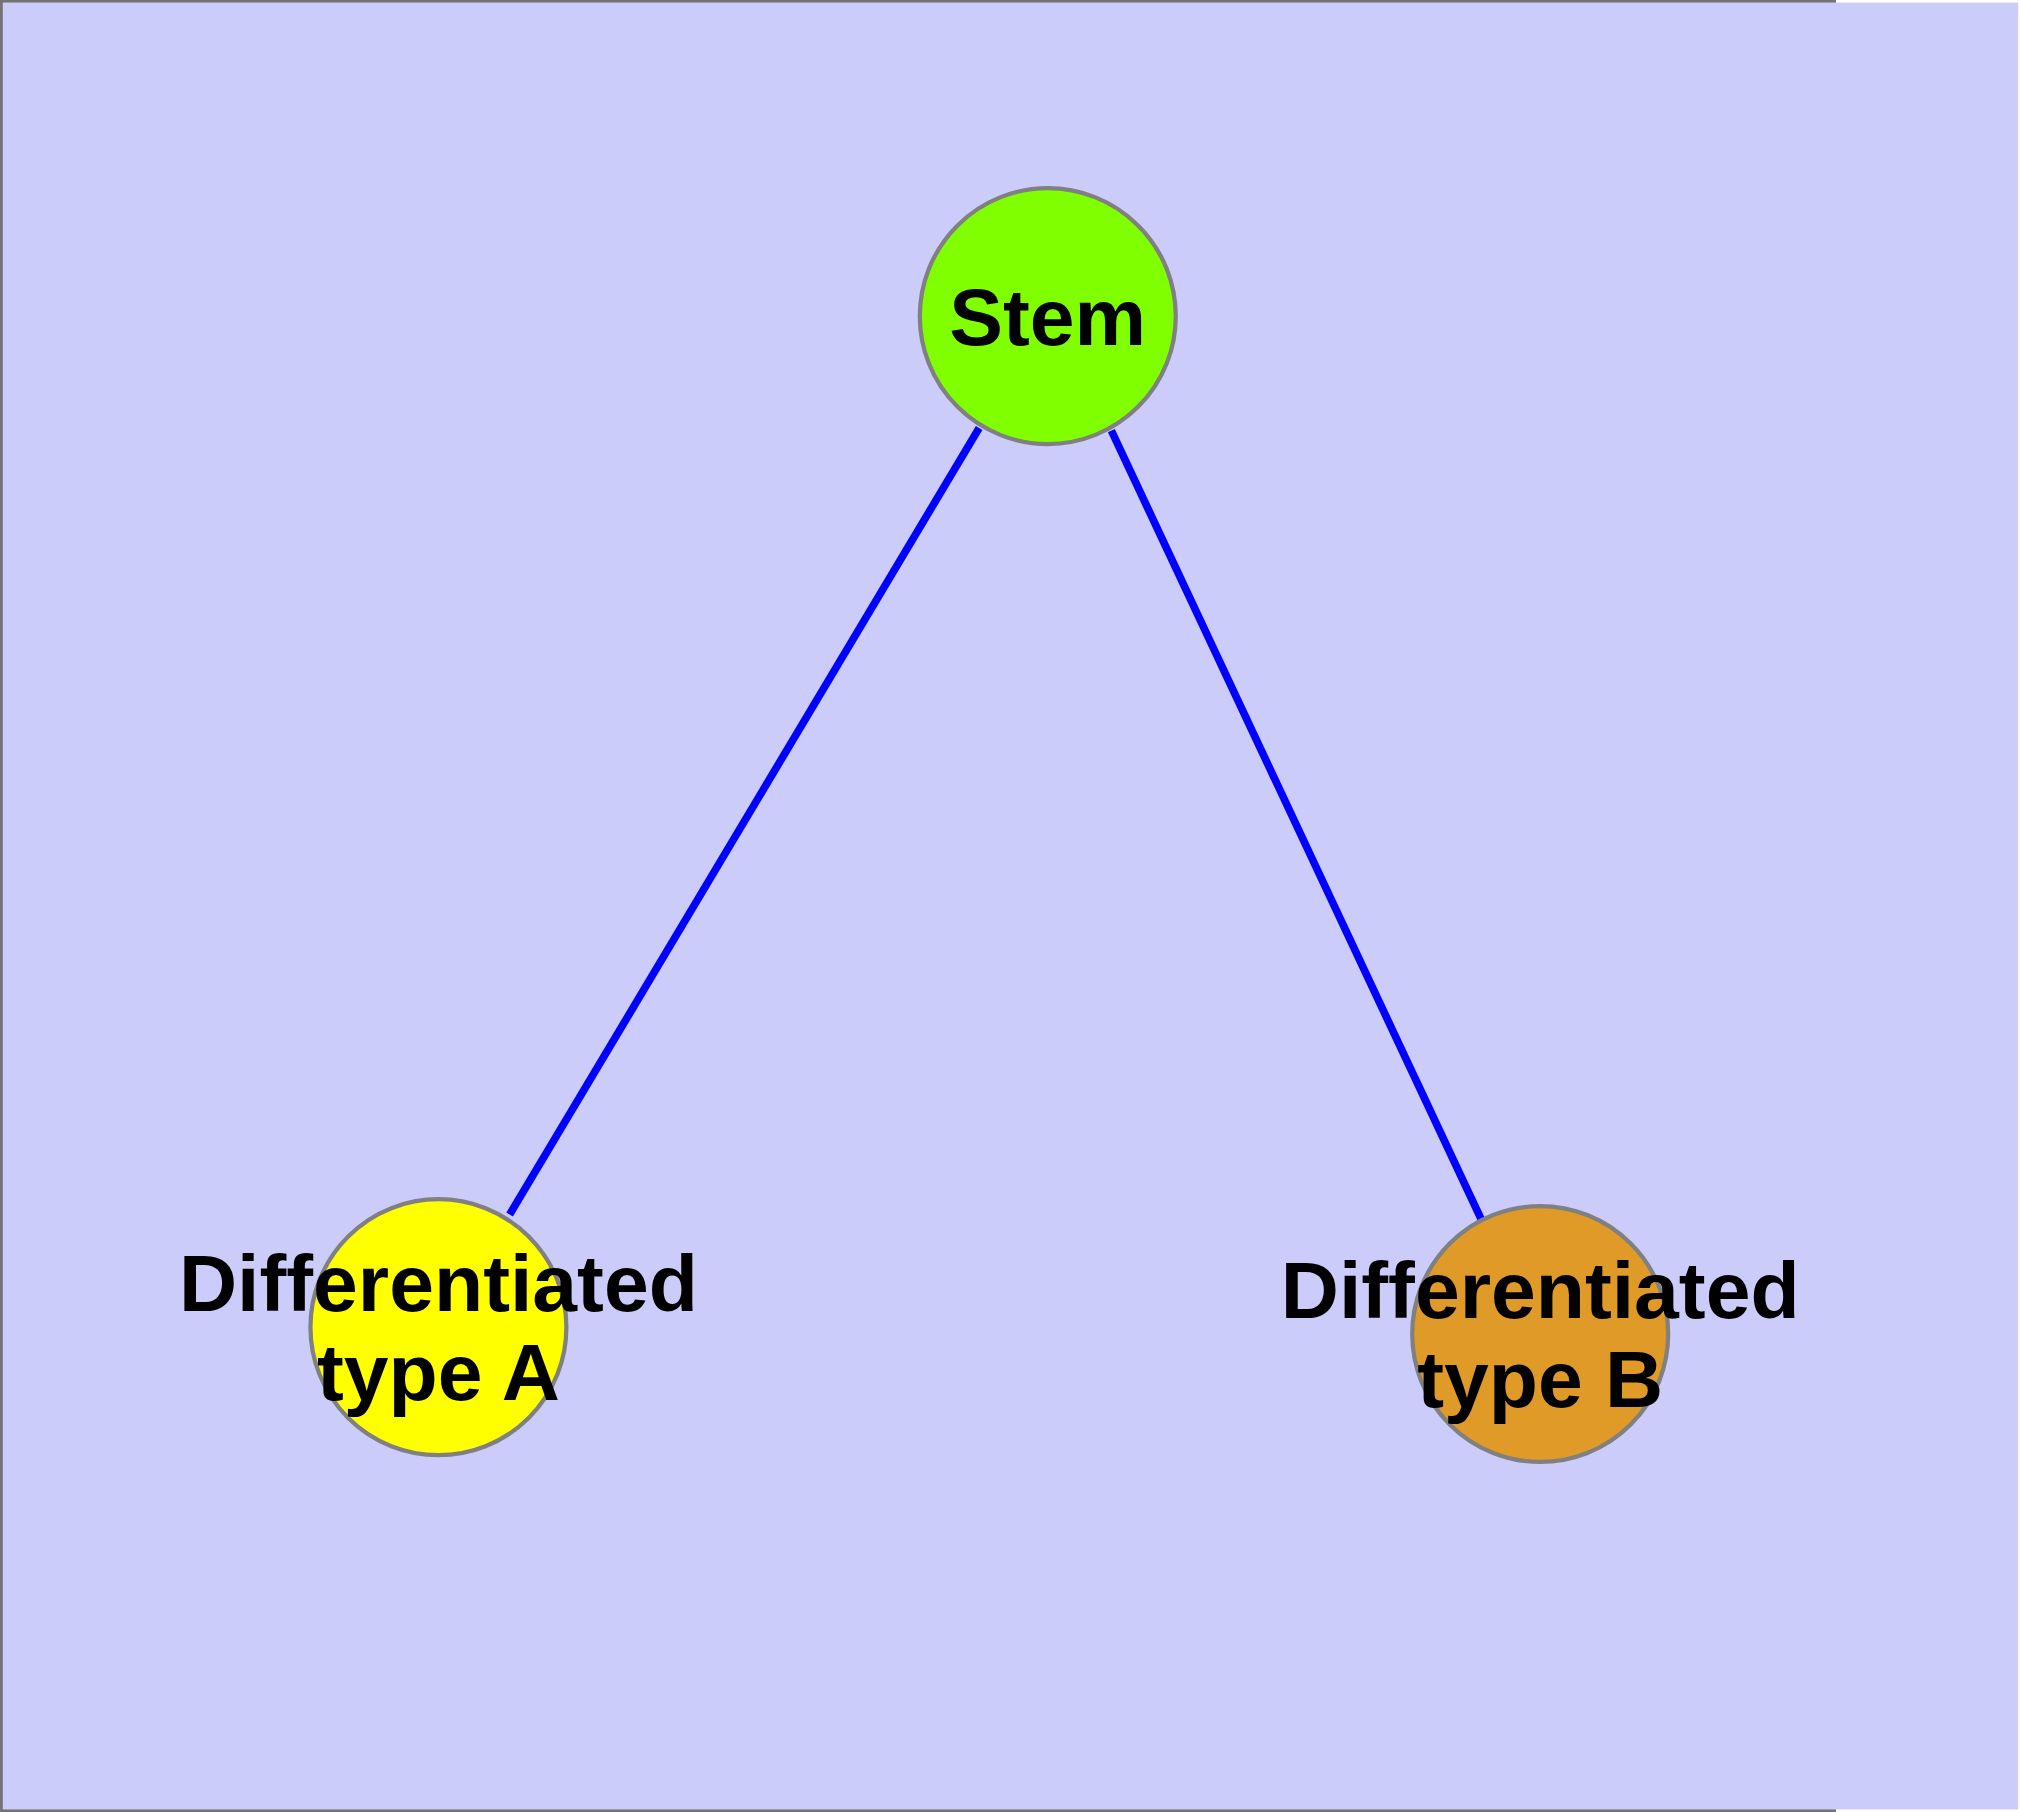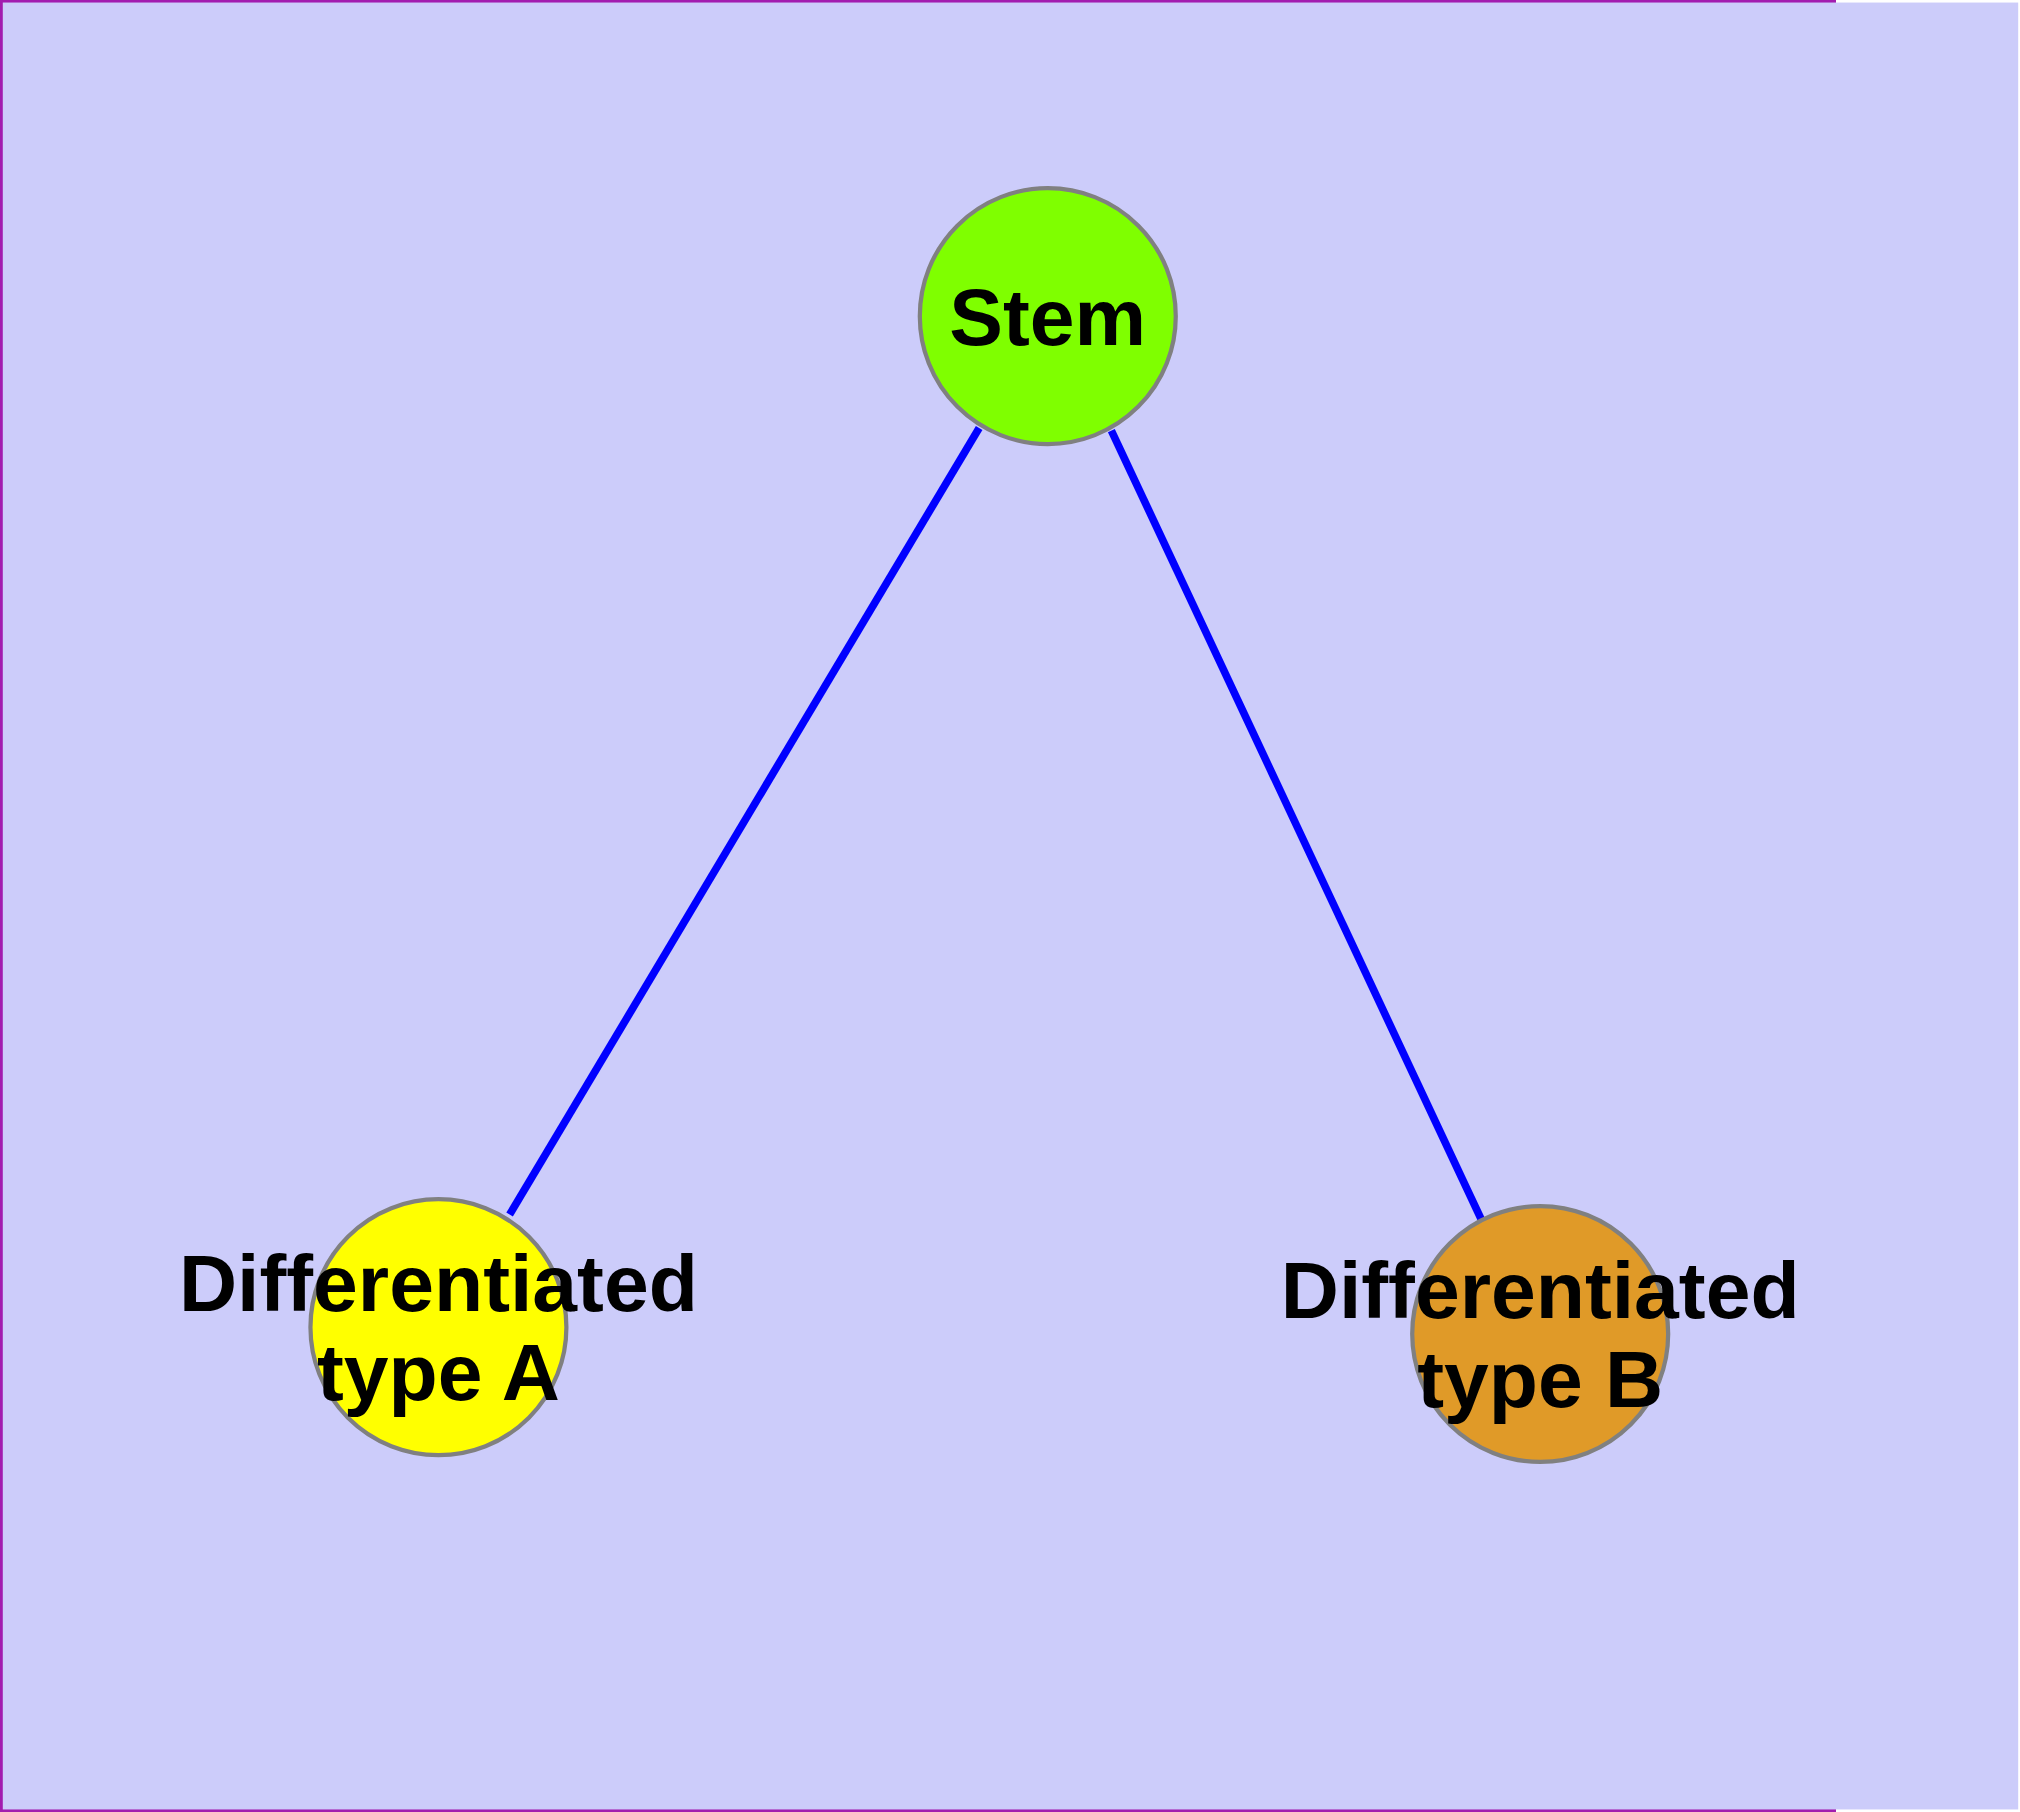--- a/index.html
+++ b/index.html
@@ -10,21 +10,21 @@
   body {
     width: 2021px;
     height: 1812px;
     overflow: hidden;
     font-family: "Liberation Sans", sans-serif;
   }
   #canvas-root {
     position: relative;
     width: 1836px;
     height: 1812px;
-    background: #a21caf;
+    background: #737373;
     box-sizing: border-box;
     padding-left: 42px;
   }
   #graph-svg {
     position: absolute;
     left: 0;
     top: 0;
     width: 2021px;
     height: 1812px;
     display: block;

